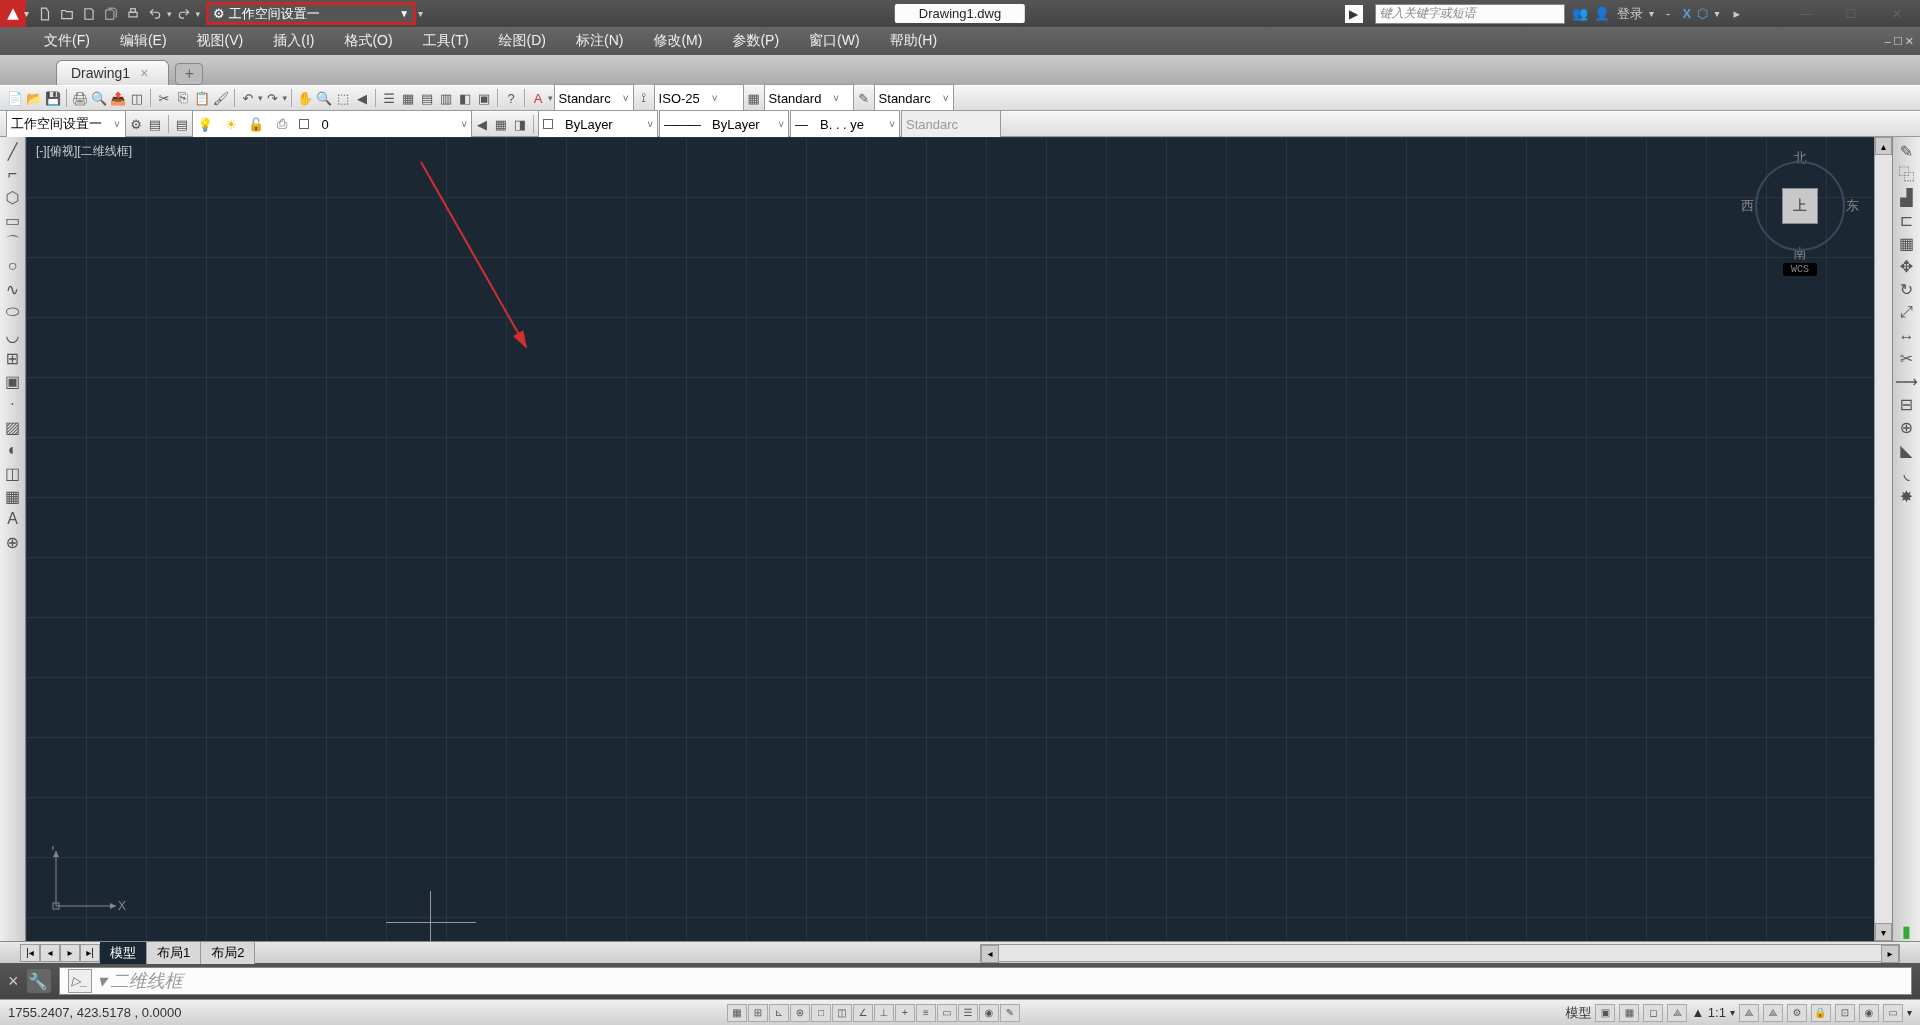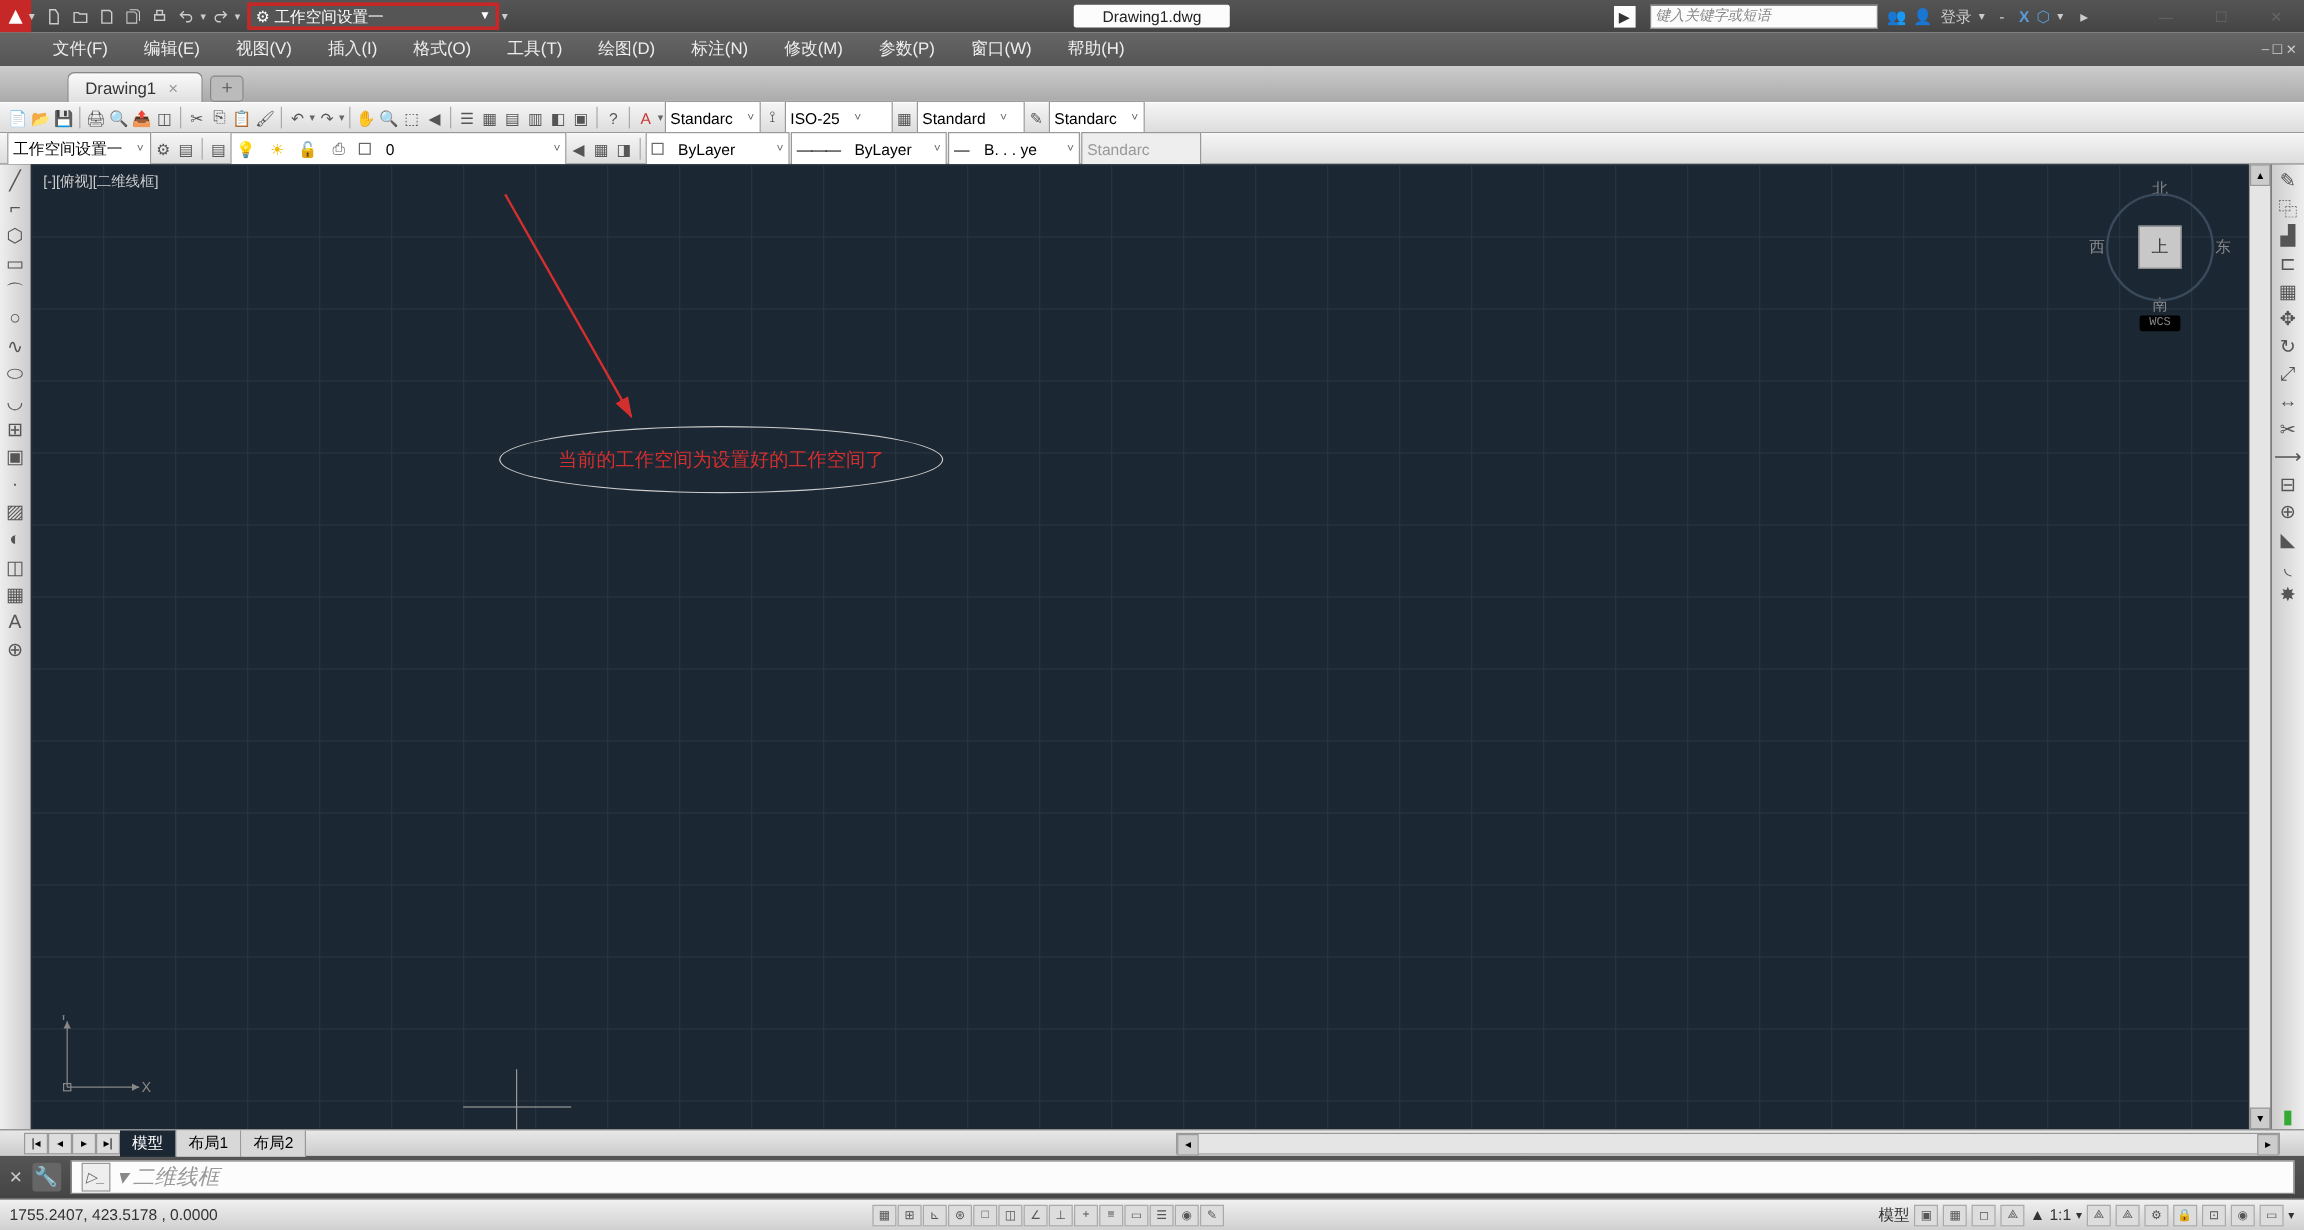--- a/index.html
+++ b/index.html
@@ -303,23 +303,20 @@
     <div class="grid-bg"></div>
     <div class="viewport-label">[-][俯视][二维线框]</div>
     <svg class="annotation-arrow" width="130" height="200">
       <defs>
           <marker id="ah" markerWidth="10" markerHeight="10" refX="8" refY="3" orient="auto">
             <path d="M0,0 L0,6 L9,3 z" fill="#d32f2f"></path>
           </marker>
         </defs>
       <line x1="5" y1="5" x2="110" y2="190" stroke="#d32f2f" stroke-width="2" marker-end="url(#ah)"></line>
     </svg>
-    <div class="annotation-ellipse">
-      <span>当前的工作空间为设置好的工作空间了</span>
-    </div>
     <div class="ucs-icon">
       <svg width="80" height="70" viewBox="0 0 80 70">
         <line x1="10" y1="60" x2="70" y2="60" stroke="#888" stroke-width="1"></line>
         <line x1="10" y1="60" x2="10" y2="5" stroke="#888" stroke-width="1"></line>
         <path d="M70 60 l-6 -3 v6 z" fill="#888"></path>
         <path d="M10 5 l-3 6 h6 z" fill="#888"></path>
         <text x="72" y="64" fill="#888" font-size="12">X</text>
         <text x="3" y="4" fill="#888" font-size="12">Y</text>
         <rect x="7" y="57" width="6" height="6" fill="none" stroke="#888"></rect>
       </svg>

